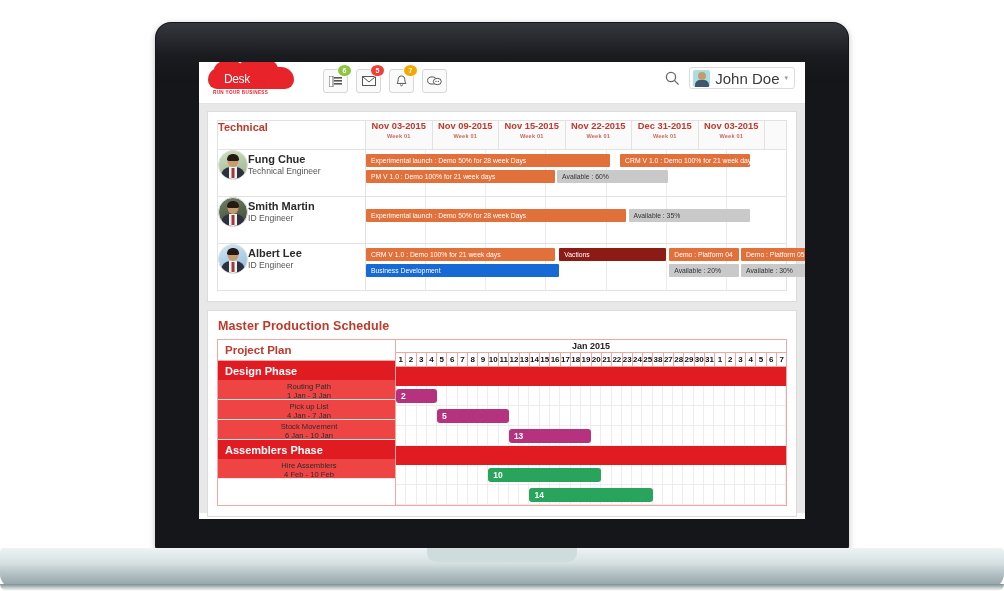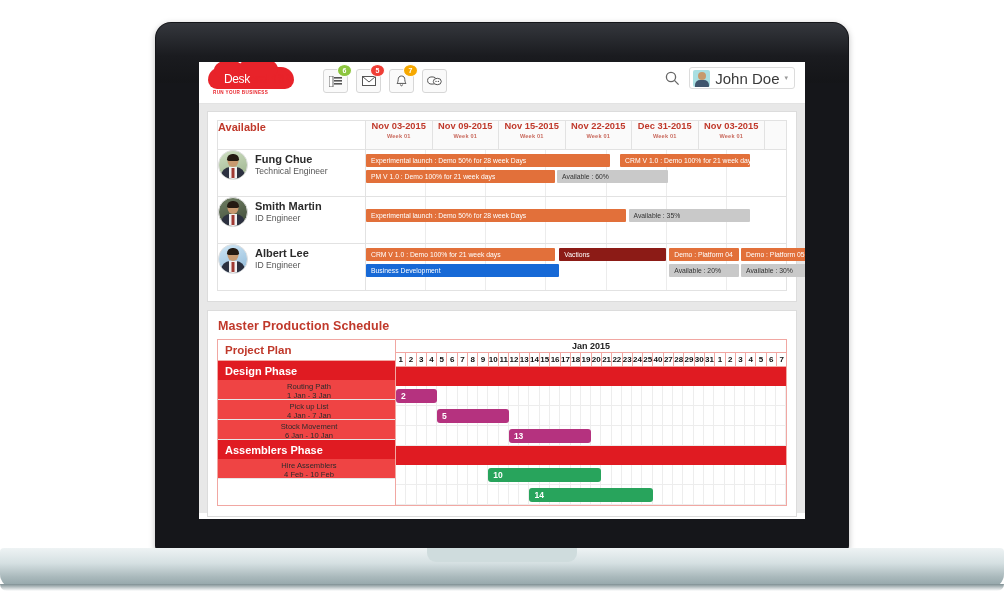--- a/index.html
+++ b/index.html
@@ -111,21 +111,21 @@
   .rm-head-every{
     background:#fff;color:#c0392b;font-size:11px;font-weight:bold;text-align:left;
     padding:9px 0 9px 9px;height:29px;box-sizing:border-box;
   }
   .rm-head-week{background:#fafafa;padding:4px 0 3px 0;}
   .rm-head-week .d{color:#c0392b;font-size:9.3px;font-weight:bold;line-height:11px;white-space:nowrap;}
   .rm-head-week .w{color:#c96a5e;font-size:5.6px;line-height:8px;letter-spacing:.2px;}
   .rm-head-pad{background:#fafafa;}
 
   .person-cell{padding:5px 0 5px 7px;background:#fff;}
-  .person{display:flex;align-items:center;gap:7px;}
+  .person{display:flex;align-items:center;}
   .avatar{
     width:28px;height:28px;border-radius:50%;flex:none;position:relative;overflow:hidden;
     border:1px solid #e0e0e0;
   }
   .av1{background:linear-gradient(160deg,#cfe0c3,#9ab08a);}
   .av2{background:linear-gradient(160deg,#6f7f63,#3f4a38);}
   .av3{background:linear-gradient(160deg,#cfe6f5,#8fb9d8);}
   .avatar .head{position:absolute;left:50%;transform:translateX(-50%);top:4px;width:11px;height:12px;border-radius:50%;background:#c89a70;}
   .avatar .hair{position:absolute;left:50%;transform:translateX(-50%);top:2.5px;width:12px;height:7px;border-radius:6px 6px 2px 2px;background:#241a12;}
   .avatar .body{position:absolute;left:50%;transform:translateX(-50%);top:16px;width:24px;height:14px;border-radius:9px 9px 0 0;background:#2c3140;}
@@ -272,21 +272,21 @@
                 <col>
                 <col>
                 <col>
                 <col>
                 <col>
                 <col>
                 <col style="width:22px">
             </colgroup>
             <thead>
               <tr>
-                <th class="rm-head-every">Available</th>
+                <th class="rm-head-every">Technical</th>
                 <th class="rm-head-week">
                   <div class="d">Nov 03-2015</div>
                   <div class="w">Week 01</div>
                 </th>
                 <th class="rm-head-week">
                   <div class="d">Nov 09-2015</div>
                   <div class="w">Week 01</div>
                 </th>
                 <th class="rm-head-week">
                   <div class="d">Nov 15-2015</div>
@@ -489,21 +489,21 @@
                   <div class="day">16</div>
                   <div class="day">17</div>
                   <div class="day">18</div>
                   <div class="day">19</div>
                   <div class="day">20</div>
                   <div class="day">21</div>
                   <div class="day">22</div>
                   <div class="day">23</div>
                   <div class="day">24</div>
                   <div class="day">25</div>
-                  <div class="day">40</div>
+                  <div class="day">38</div>
                   <div class="day">27</div>
                   <div class="day">28</div>
                   <div class="day">29</div>
                   <div class="day">30</div>
                   <div class="day">31</div>
                   <div class="day">1</div>
                   <div class="day">2</div>
                   <div class="day">3</div>
                   <div class="day">4</div>
                   <div class="day">5</div>

